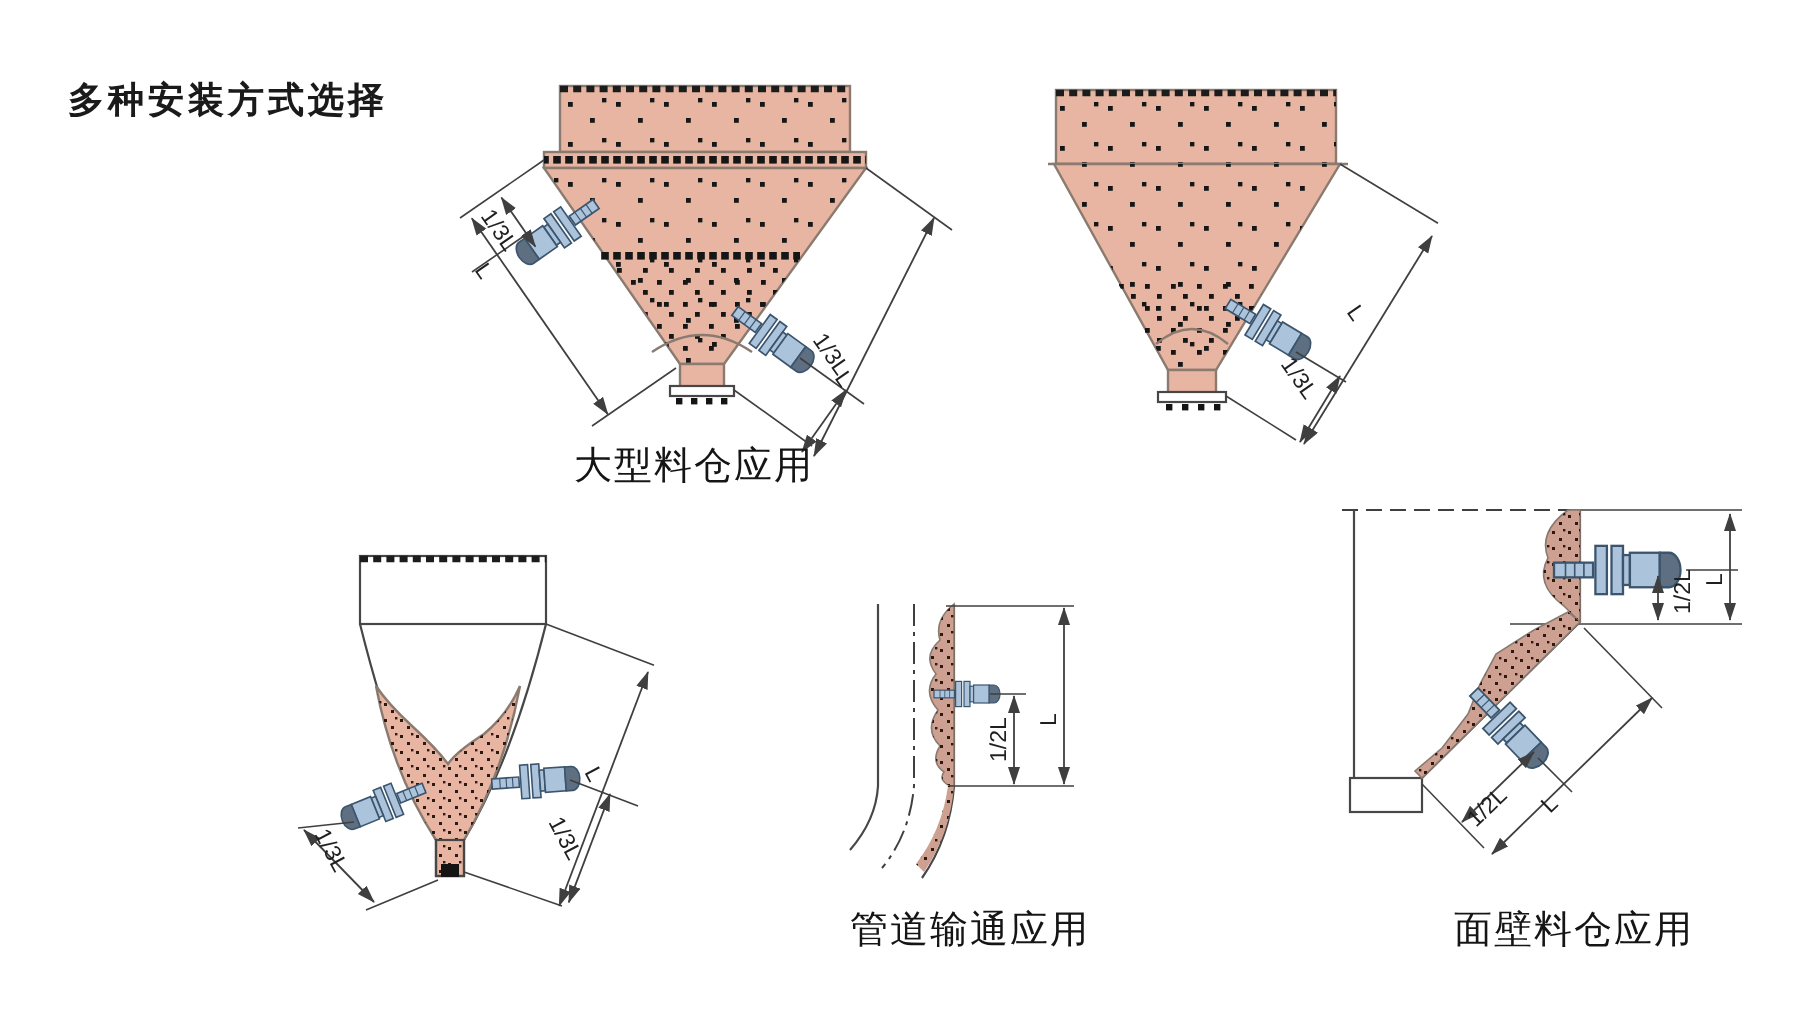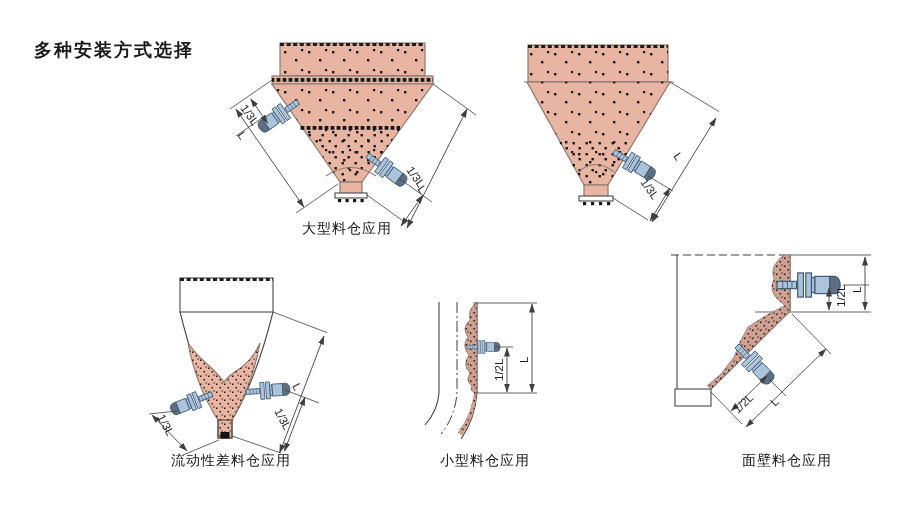--- a/index.html
+++ b/index.html
@@ -1,20 +1,20 @@
 <!DOCTYPE html>
 <html><head>
 <meta charset="utf-8">
 <style>
   html,body{margin:0;padding:0;background:#fff;}
   .stage{position:relative;width:903px;height:516px;background:#ffffff;overflow:hidden;
          font-family:"Liberation Sans",sans-serif;}
   .title{position:absolute;left:34px;top:38px;font-size:18px;font-weight:700;color:#1a1a1a;
          letter-spacing:2px;white-space:nowrap;}
-  .caption{position:absolute;transform:translateX(-50%);font-size:14px;font-weight:500;
+  .caption{position:absolute;transform:translateX(-50%);font-size:19px;font-weight:500;
            color:#151515;letter-spacing:1px;white-space:nowrap;}
   .figsvg{position:absolute;overflow:visible;}
   
   .mat{fill:#e7b5a1;stroke:#8a7a70;stroke-width:1.2;}
   .matline{fill:none;stroke:#8a7a70;stroke-width:1.2;}
   .wall{fill:none;stroke:#474747;stroke-width:1.1;}
   .white{fill:#ffffff;stroke:#474747;stroke-width:1.1;}
   .hatch{stroke:#1c1c1c;stroke-width:3.2;stroke-dasharray:4 2.6;fill:none;}
   .dash{stroke:#3f3f3f;stroke-width:1.1;stroke-dasharray:8 4;fill:none;}
   .cline{stroke:#3f3f3f;stroke-width:1;stroke-dasharray:11 3 2 3;fill:none;}
@@ -160,21 +160,20 @@
       <text class="dim-t" transform="translate(22,155) rotate(62)">1/3L</text>
       <line class="ext" x1="138" y1="50" x2="192" y2="70.6"></line>
       <line class="ext" x1="150" y1="128" x2="184" y2="141"></line>
       <line class="ext" x1="97" y1="174" x2="146" y2="191"></line>
       <line class="dim" x1="170" y1="135" x2="149.4" y2="189.2" marker-start="url(#arr)" marker-end="url(#arr)"></line>
       <line class="dim" x1="189" y1="74" x2="144.6" y2="190.9" marker-start="url(#arr)" marker-end="url(#arr)"></line>
       <text class="dim-t" transform="translate(139,149) rotate(62)">1/3L</text>
       <text class="dim-t" transform="translate(157,124) rotate(62)">L</text>
     </g>
   </svg>
-  <div class="caption" style="left:231px;top:452px">流动性差料仓应用</div>
 
   <svg class="figsvg" style="left:405px;top:275px" width="150" height="195" viewBox="0 0 150 195">
     <g>
       <path class="wall" d="M34,27 V118 Q33,135 20,150"></path>
       <path class="cline" d="M52,27 V118 Q50,142 36,159"></path>
       <path class="wall" d="M72,27 V118 Q70,144 56,164"></path>
       <path d="M72,27 Q62,35 65,45 Q56,53 63,62 Q56,71 64,80 Q57,90 65,98 Q60,106 67,111 Q64,115 70,118 L72,118 Z" fill="#cda092" stroke="#8a7a70" stroke-width="0.8"></path>
       <path d="M72,27 Q62,35 65,45 Q56,53 63,62 Q56,71 64,80 Q57,90 65,98 Q60,106 67,111 Q64,115 70,118 L72,118 Z" fill="url(#pat-speck)"></path>
       <path d="M72,118 Q70,142 57,161 L53,157 Q66,140 69,118 Z" fill="#cda092" stroke="none"></path>
       <path d="M72,118 Q70,142 57,161 L53,157 Q66,140 69,118 Z" fill="url(#pat-speck)"></path>
@@ -183,21 +182,21 @@
     <g>
       <line class="ext" x1="68" y1="28" x2="132" y2="28"></line>
       <line class="ext" x1="70" y1="118" x2="132" y2="118"></line>
       <line class="ext" x1="90" y1="72" x2="108" y2="72"></line>
       <line class="dim" x1="102" y1="73" x2="102" y2="117" marker-start="url(#arr)" marker-end="url(#arr)"></line>
       <line class="dim" x1="127" y1="29" x2="127" y2="117" marker-start="url(#arr)" marker-end="url(#arr)"></line>
       <text class="dim-t" transform="translate(98,106) rotate(-90)">1/2L</text>
       <text class="dim-t" transform="translate(123,88) rotate(-90)">L</text>
     </g>
   </svg>
-  <div class="caption" style="left:485px;top:452px">小型料仓应用</div>
+  <div class="caption" style="left:485px;top:452px">管道输通应用</div>
 
   <svg class="figsvg" style="left:655px;top:248px" width="248" height="205" viewBox="0 0 248 205">
     <g>
       <line class="dash" x1="16" y1="7" x2="130" y2="7"></line>
       <line class="ext" x1="130" y1="7" x2="216" y2="7"></line>
       <line class="wall" x1="22" y1="7" x2="22" y2="141"></line>
       <rect class="white" x="20" y="141" width="36" height="17"></rect>
       <line class="wall" x1="135" y1="7" x2="135" y2="63"></line>
       <line class="wall" x1="135" y1="63" x2="56" y2="141"></line>
       <line class="ext" x1="100" y1="64" x2="216" y2="64"></line>

